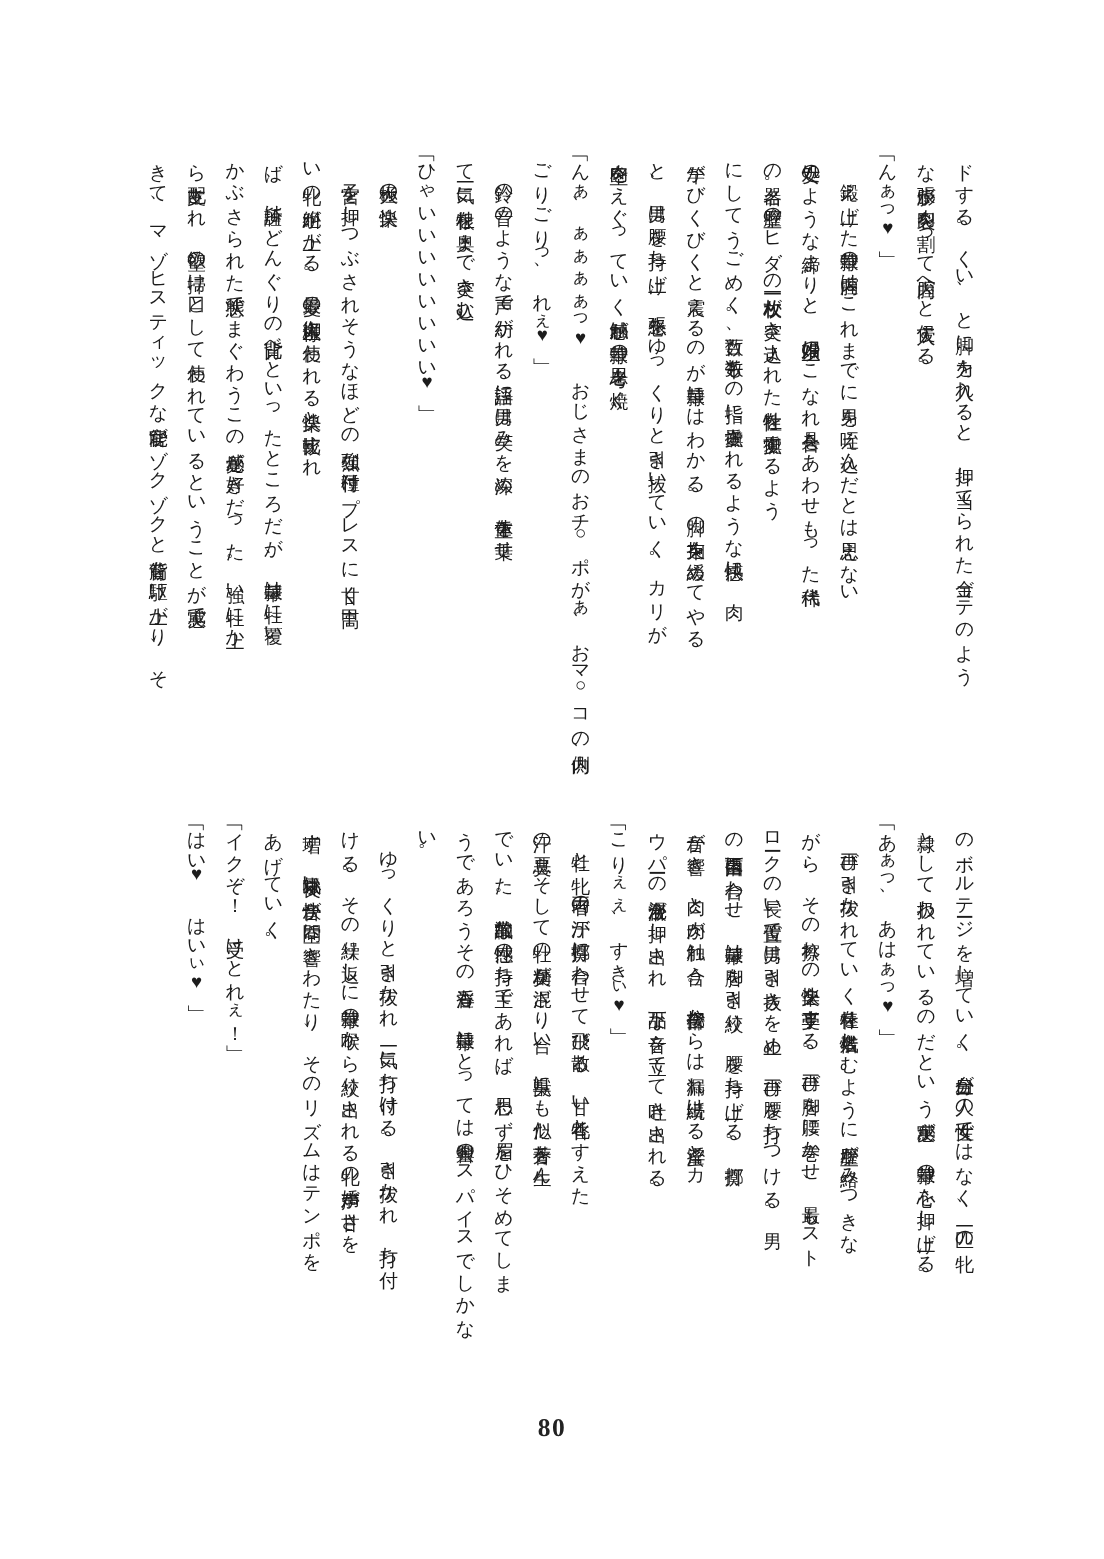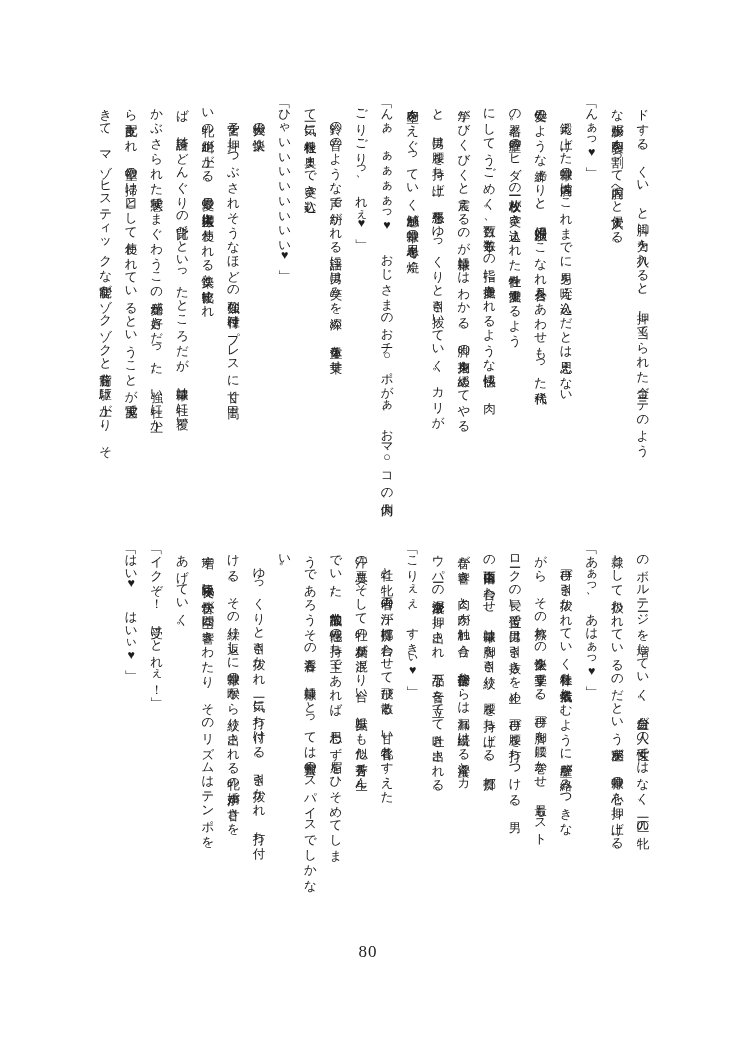--- a/index.html
+++ b/index.html
@@ -35,20 +35,21 @@
   }
   .folio {
     position: absolute;
     top: 942px;
     left: 0;
     width: 100%;
     text-align: center;
     font-size: 17px;
     letter-spacing: 1px;
     color: #222222;
+    font-weight: bold;
   }
 </style>
 </head>
 <body>
 
 <div class="page">
 
   <div class="band band-top">
       <div class="vline">ドする。くい、と脚に力を入れると、押し当てられた金ゴテのよう</div>
       <div class="vline">な膨張が肉裂を割って膣内へと侵入する。</div>

